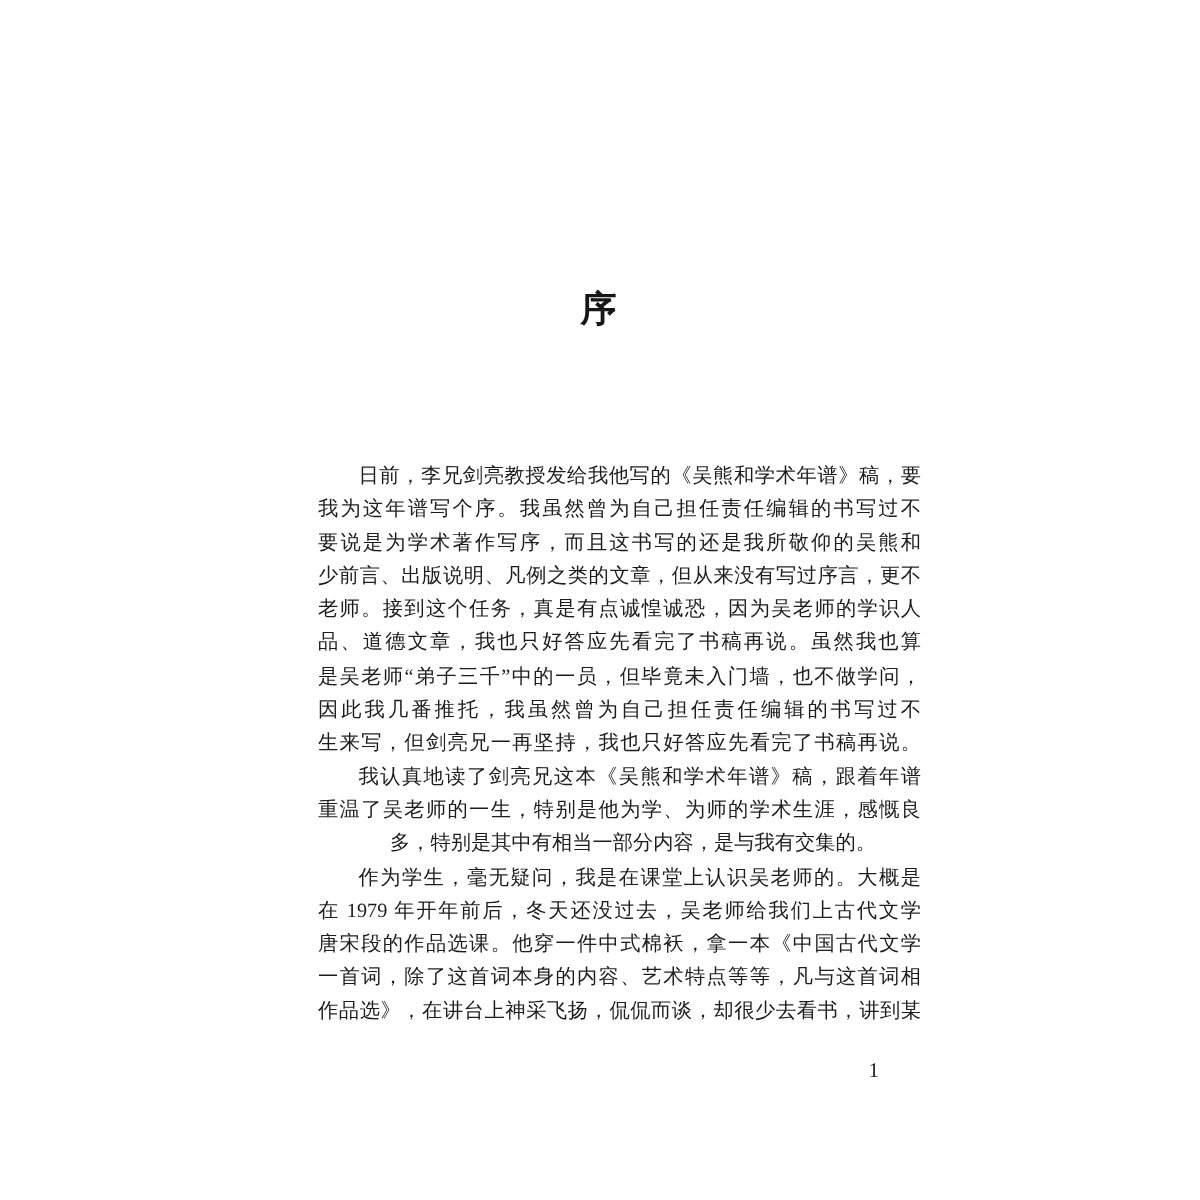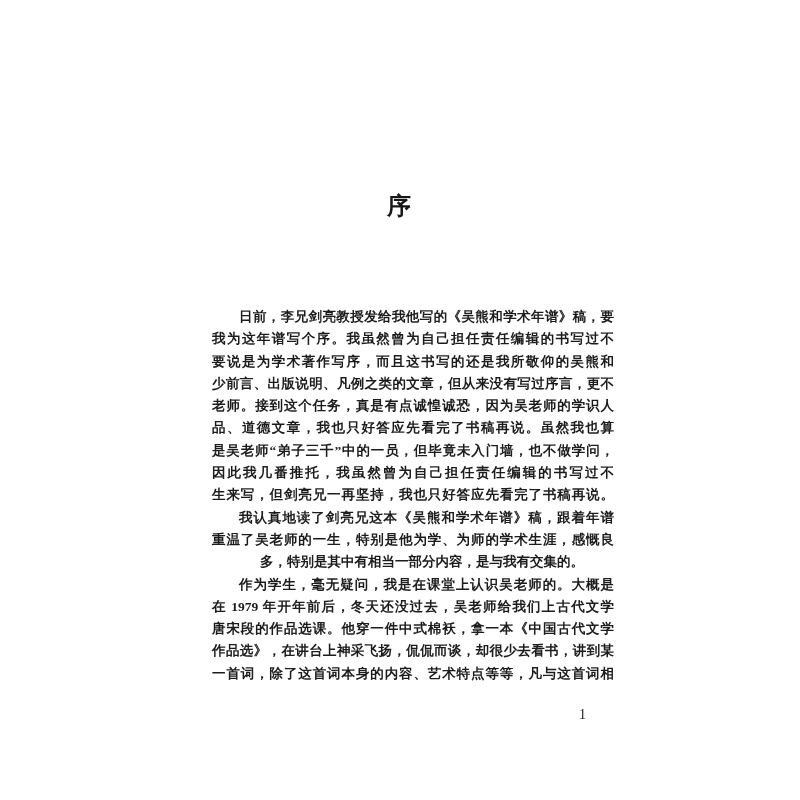--- a/index.html
+++ b/index.html
@@ -35,21 +35,20 @@
     width: 402px;
     font-size: 13.5px;
     line-height: 22.3px;
   }
   .line {
     height: 22.3px;
     text-align: justify;
     text-align-last: justify;
     text-justify: distribute;
     overflow: visible;
-    font-weight: bold;
   }
   .line.indent {
     text-indent: 2em;
   }
   .line.end {
     text-align-last: left;
     margin-left: 48px;
   }
   .folio {
     position: absolute;
@@ -75,17 +74,17 @@
       <div class="line">品、道德文章，我也只好答应先看完了书稿再说。虽然我也算</div>
       <div class="line">是吴老师“弟子三千”中的一员，但毕竟未入门墙，也不做学问，</div>
       <div class="line">因此我几番推托，我虽然曾为自己担任责任编辑的书写过不</div>
       <div class="line">生来写，但剑亮兄一再坚持，我也只好答应先看完了书稿再说。</div>
       <div class="line indent">我认真地读了剑亮兄这本《吴熊和学术年谱》稿，跟着年谱</div>
       <div class="line">重温了吴老师的一生，特别是他为学、为师的学术生涯，感慨良</div>
       <div class="line end">多，特别是其中有相当一部分内容，是与我有交集的。</div>
       <div class="line indent">作为学生，毫无疑问，我是在课堂上认识吴老师的。大概是</div>
       <div class="line">在 1979 年开年前后，冬天还没过去，吴老师给我们上古代文学</div>
       <div class="line">唐宋段的作品选课。他穿一件中式棉袄，拿一本《中国古代文学</div>
+      <div class="line">一首词，除了这首词本身的内容、艺术特点等等，凡与这首词相</div>
       <div class="line">作品选》，在讲台上神采飞扬，侃侃而谈，却很少去看书，讲到某</div>
-      <div class="line">一首词，除了这首词本身的内容、艺术特点等等，凡与这首词相</div>
     </div>
   <div class="folio">1</div>
 </div>
 
 </body></html>

